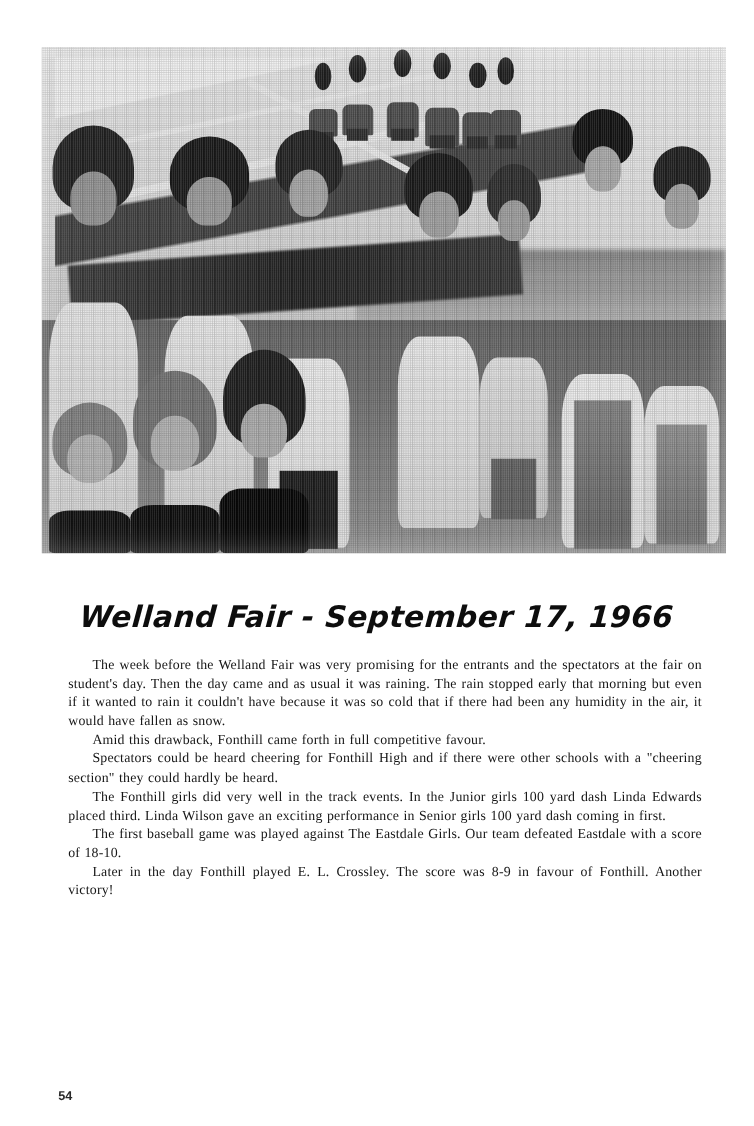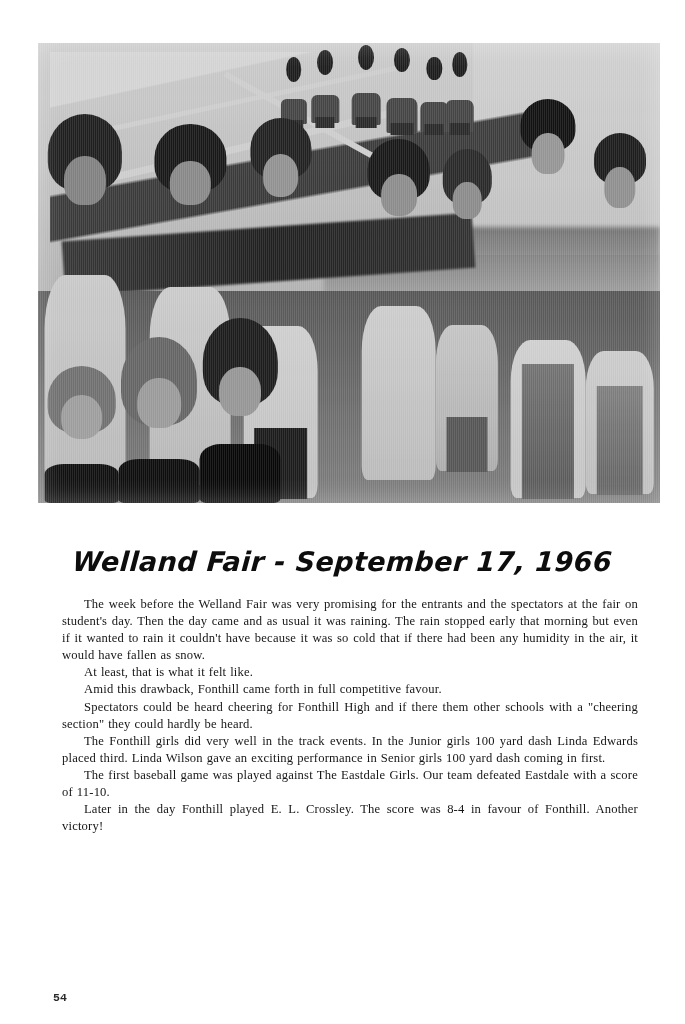--- a/index.html
+++ b/index.html
@@ -186,21 +186,21 @@
   }
 
   
   .page-number {
     position: absolute;
     left: 25px;
     top: 991px;
     font-size: 11.5px;
     font-weight: bold;
     color: #2a2a2a;
-    font-family: Liberation Mono, monospace;
+    font-family: Liberation Sans, sans-serif;
     padding-left: 28px;
   }
 </style>
 </head>
 <body>
 
 <div class="photo-frame">
   <div class="photo-canvas">
 
     <div class="ph-sky"></div>
@@ -309,21 +309,20 @@
     <div class="halftone"></div>
     <div class="scanlines"></div>
     <div class="photo-vignette"></div>
   </div>
 </div>
 
 <div class="article-title">Welland Fair - September 17, 1966</div>
 
 <div class="article-body">
   <p>The week before the Welland Fair was very promising for the entrants and the spectators at the fair on student's day.  Then the day came and as usual it was raining.  The rain stopped early that morning but even if it wanted to rain it couldn't have because it was so cold that if there had been any humidity in the air, it would have fallen as snow.</p>
-  <p>At least, that is what it felt like.</p>
   <p>Amid this drawback, Fonthill came forth in full competitive favour.</p>
-  <p>Spectators could be heard cheering for Fonthill High and if there them other schools with a "cheering section" they could hardly be heard.</p>
+  <p>Spectators could be heard cheering for Fonthill High and if there were other schools with a "cheering section" they could hardly be heard.</p>
   <p>The Fonthill girls did very well in the track events.  In the Junior girls 100 yard dash Linda Edwards placed third.  Linda Wilson gave an exciting performance in Senior girls 100 yard dash coming in first.</p>
-  <p>The first baseball game was played against The Eastdale Girls.  Our team defeated Eastdale with a score of 11-10.</p>
-  <p>Later in the day Fonthill played E. L. Crossley.  The score was 8-4 in favour of Fonthill.  Another victory!</p>
+  <p>The first baseball game was played against The Eastdale Girls.  Our team defeated Eastdale with a score of 18-10.</p>
+  <p>Later in the day Fonthill played E. L. Crossley.  The score was 8-9 in favour of Fonthill.  Another victory!</p>
 </div>
 
 <div class="page-number">54</div>
 
 </body></html>

